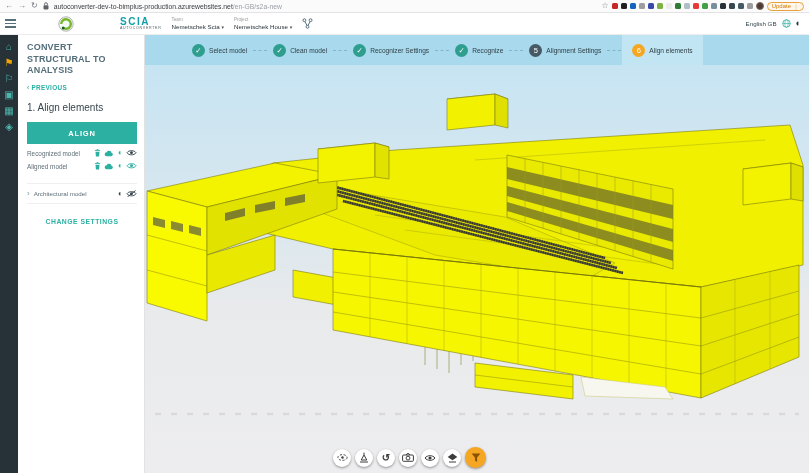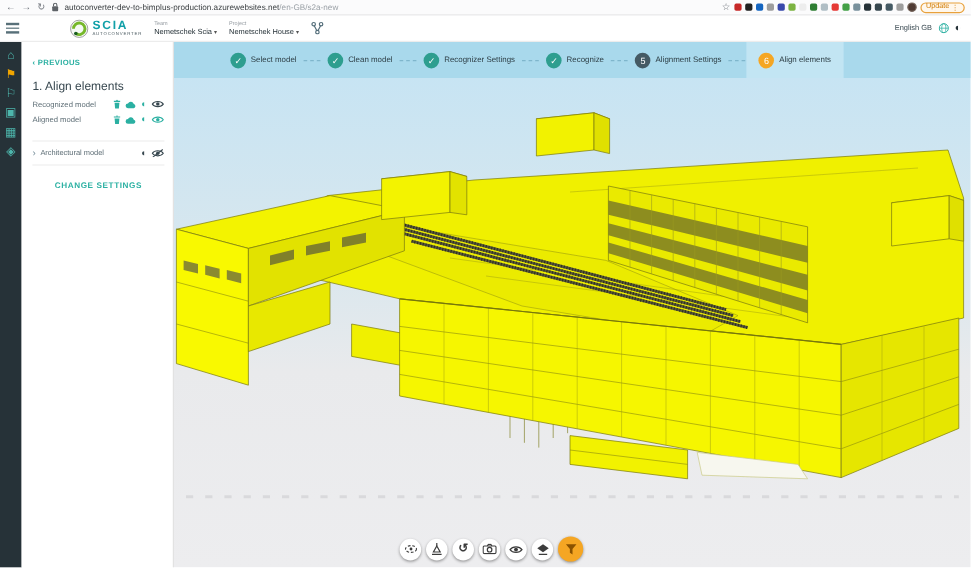--- a/index.html
+++ b/index.html
@@ -17,21 +17,21 @@
   .avatar { width:8px; height:8px; border-radius:50%; background:#4e3a33; border:1px solid #7a6a60; }
   .update-pill { display:flex; align-items:center; gap:2px; border:1px solid #e8a13c; color:#d07a00;
     background:#fff7ec; border-radius:6px; font-size:6px; padding:0 4px; height:9px; }
 
   
   .app-header { height:22px; background:#fff; display:flex; align-items:center;
     border-bottom:1px solid #ececec; padding:0 8px 0 5px; gap:10px; }
   .hamburger { width:11px; display:flex; flex-direction:column; gap:2px; }
   .hamburger i { height:1.6px; background:#587079; display:block; }
   .logo-wrap { display:flex; align-items:center; gap:3px; margin-left:32px; }
-  .logo-text-block { display:flex; flex-direction:column; line-height:1; }
+  .logo-text-block { display:flex; flex-direction:column; line-height:1;margin-left:43px; }
   .logo-title { font-size:10px; font-weight:bold; letter-spacing:1.5px; color:#11a0a8; }
   .logo-sub { font-size:3.6px; letter-spacing:.7px; color:#4a5a60; }
   .dd { display:flex; flex-direction:column; line-height:1.2; }
   .dd-label { font-size:4.6px; color:#9aa0a6; }
   .dd-value { font-size:6.2px; color:#263238; }
   .caret { font-size:5px; color:#555; }
   .hdr-right { margin-left:auto; display:flex; align-items:center; gap:5px; }
   .lang { font-size:6.2px; color:#37474f; }
   .contrast-glyph { font-size:9px; color:#263238; line-height:1; }
 
@@ -231,25 +231,27 @@
   <div class="rail">
     <span class="ricon">⌂</span>
     <span class="ricon active">⚑</span>
     <span class="ricon">⚐</span>
     <span class="ricon">▣</span>
     <span class="ricon">▦</span>
     <span class="ricon">◈</span>
   </div>
 
   <div class="panel">
+    <div class="panel-title">CONVERT STRUCTURAL TO ANALYSIS</div>
     <div class="previous">
       <span>‹</span>
       <span>PREVIOUS</span>
     </div>
     <div class="step-heading">1.  Align elements</div>
+    <button class="align-btn">ALIGN</button>
 
     <div class="model-row">
       <span class="model-label">Recognized model</span>
       <span class="row-icons">
         <svg width="7" height="8" class="ic ic-teal">
             <use href="#sym-trash"></use>
           </svg>
         <svg width="10" height="7" class="ic ic-teal">
             <use href="#sym-cloud"></use>
           </svg>

